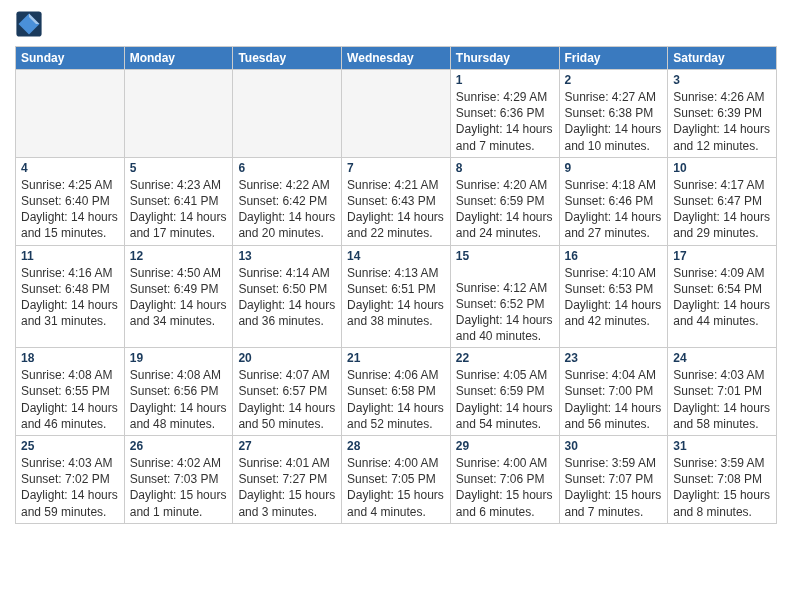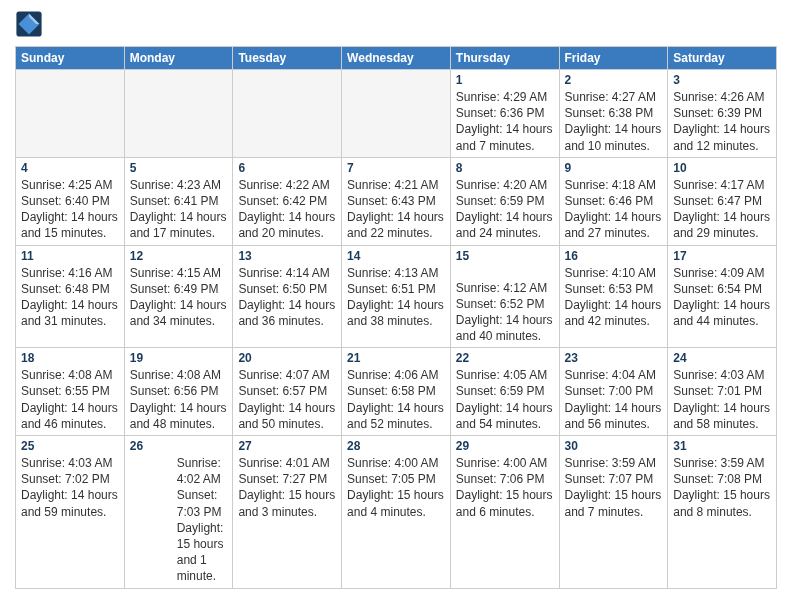--- a/index.html
+++ b/index.html
@@ -207,21 +207,21 @@
         <tr>
           <td>
             <span class="day-number">11</span>
             <div class="day-info" style="white-space: pre-line;">Sunrise: 4:16 AM
 Sunset: 6:48 PM
 Daylight: 14 hours
 and 31 minutes.</div>
           </td>
           <td>
             <span class="day-number">12</span>
-            <div class="day-info" style="white-space: pre-line;">Sunrise: 4:15 AM
+            <div class="day-info" style="white-space: pre-line;">Sunrise: 4:50 AM
 Sunset: 6:49 PM
 Daylight: 14 hours
 and 34 minutes.</div>
           </td>
           <td>
             <span class="day-number">13</span>
             <div class="day-info" style="white-space: pre-line;">Sunrise: 4:14 AM
 Sunset: 6:50 PM
 Daylight: 14 hours
 and 36 minutes.</div>
@@ -309,21 +309,21 @@
         <tr>
           <td>
             <span class="day-number">25</span>
             <div class="day-info" style="white-space: pre-line;">Sunrise: 4:03 AM
 Sunset: 7:02 PM
 Daylight: 14 hours
 and 59 minutes.</div>
           </td>
           <td>
             <span class="day-number">26</span>
-            <div class="day-info" style="white-space: pre-line; margin-left: 47px;">Sunrise: 4:02 AM
+            <div class="day-info" style="white-space: pre-line;">Sunrise: 4:02 AM
 Sunset: 7:03 PM
 Daylight: 15 hours
 and 1 minute.</div>
           </td>
           <td>
             <span class="day-number">27</span>
             <div class="day-info" style="white-space: pre-line;">Sunrise: 4:01 AM
 Sunset: 7:27 PM
 Daylight: 15 hours
 and 3 minutes.</div>

